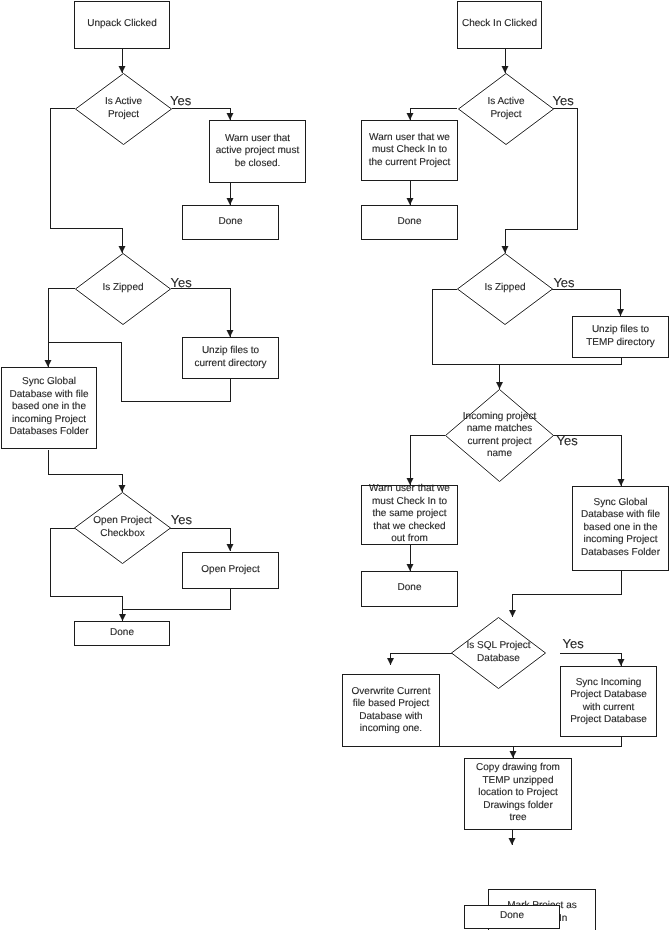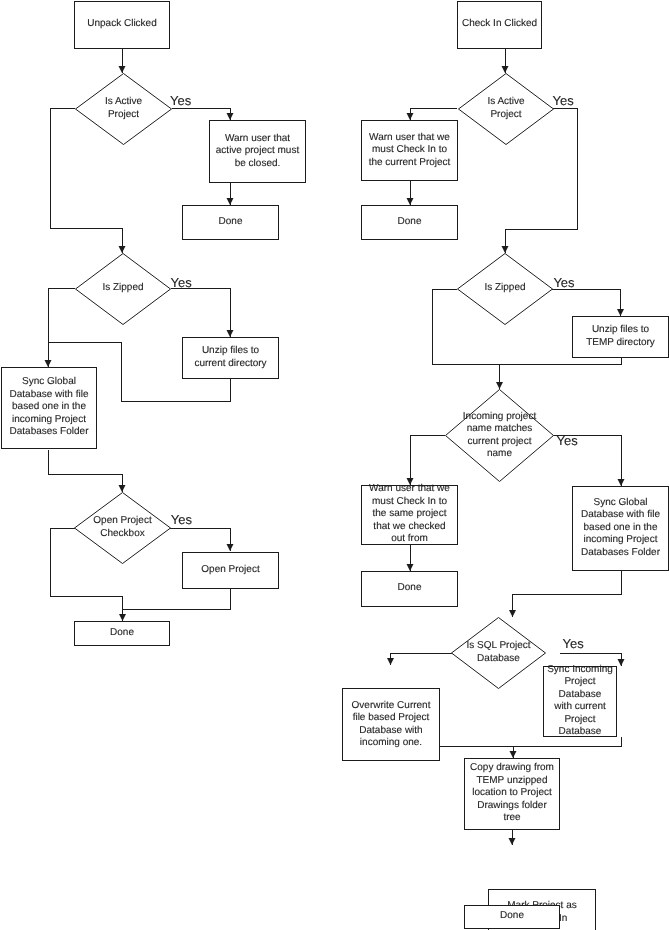--- a/index.html
+++ b/index.html
@@ -190,33 +190,33 @@
 incoming Project
 Databases Folder</div>
     </div>
   <div class="node dec" style="left:451px;top:617px;width:95px;height:72px;">
       <svg width="95" height="72" viewBox="0 0 95 72" style="position:absolute;left:0;top:0;overflow:visible;">
         <polygon points="47.5,0.5 94.5,36.0 47.5,71.5 0.5,36.0" fill="#fff" stroke="#1c1c1c" stroke-width="1"></polygon>
       </svg>
       <div class="lbl">Is SQL Project
 Database</div>
     </div>
-  <div class="node proc" style="left:342px;top:688px;width:98px;height:73px;">
+  <div class="node proc" style="left:342px;top:674px;width:98px;height:73px;">
       <div class="lbl">Overwrite Current
 file based Project
 Database with
 incoming one.</div>
     </div>
-  <div class="node proc" style="left:543px;top:666px;width:74px;height:71px;">
+  <div class="node proc" style="left:560px;top:666px;width:97px;height:71px;">
       <div class="lbl">Sync Incoming
 Project Database
 with current
 Project Database</div>
     </div>
-  <div class="node proc" style="left:464px;top:758px;width:96px;height:72px;">
+  <div class="node proc" style="left:464px;top:758px;width:108px;height:72px;">
       <div class="lbl">Copy drawing from
 TEMP unzipped
 location to Project
 Drawings folder
 tree</div>
     </div>
   <div class="node proc" style="left:488px;top:845px;width:108px;height:48px;margin-top:44px;">
       <div class="lbl">Mark Project as
 Checked In</div>
     </div>

